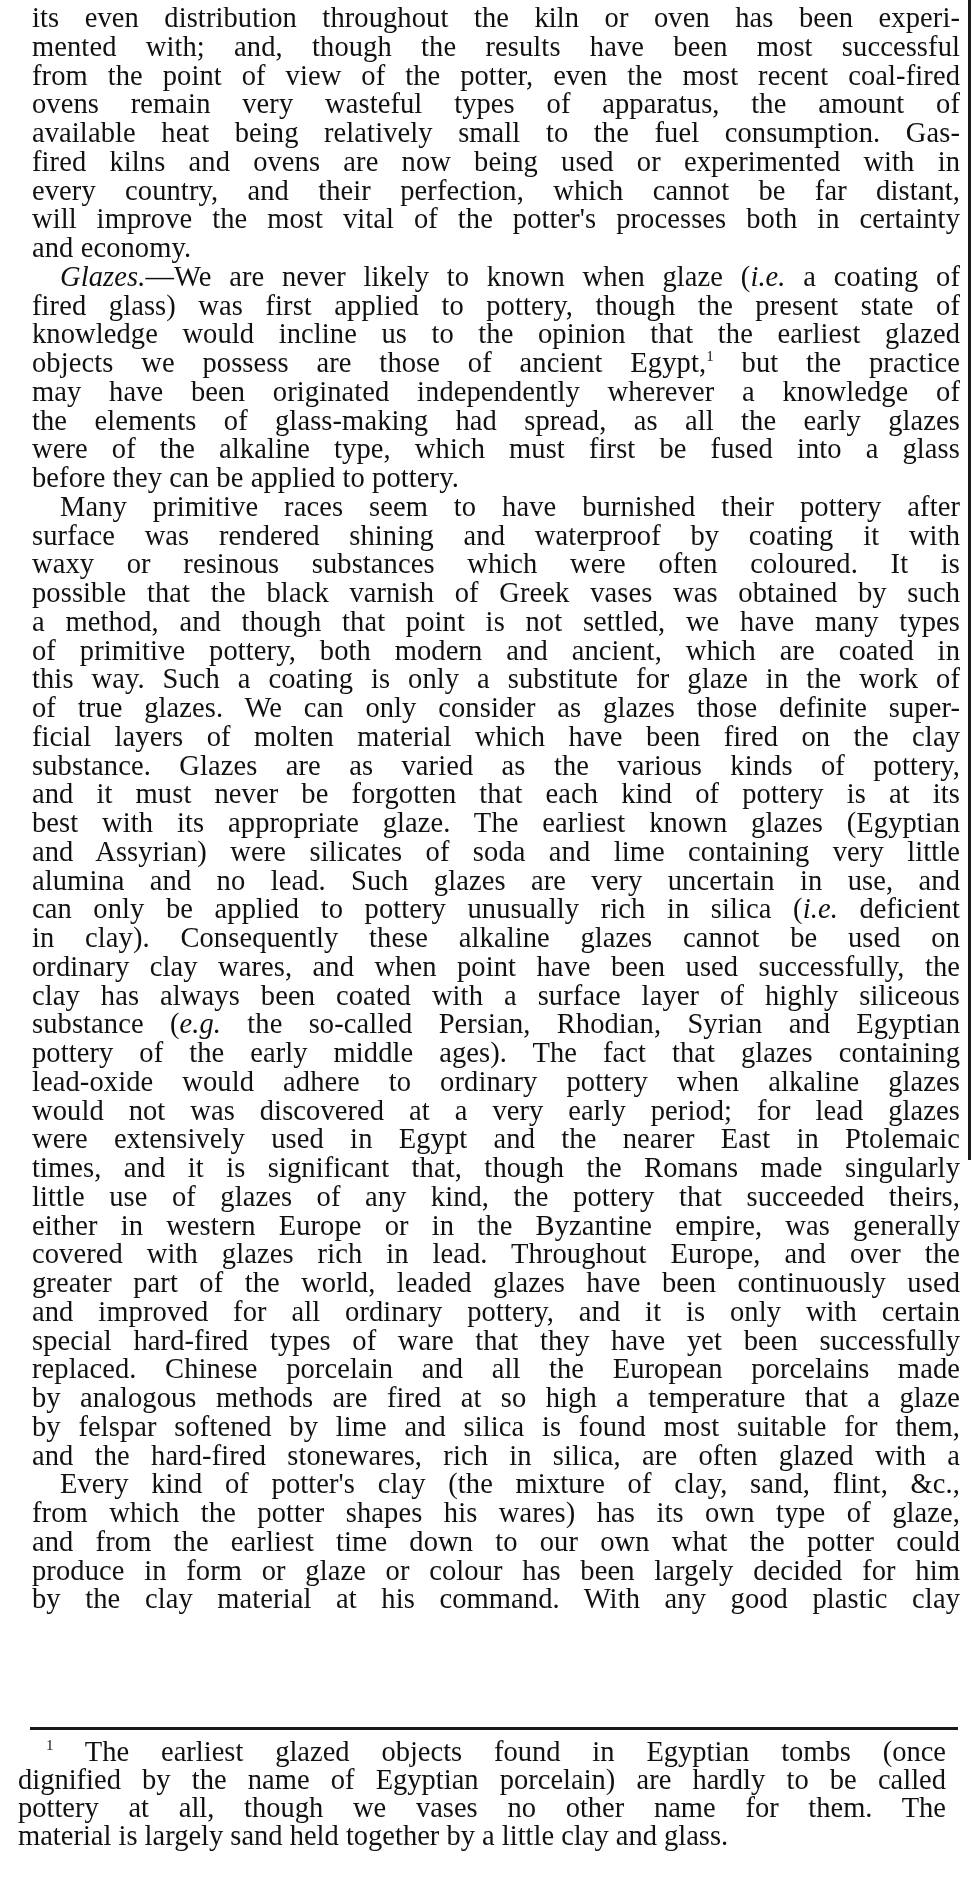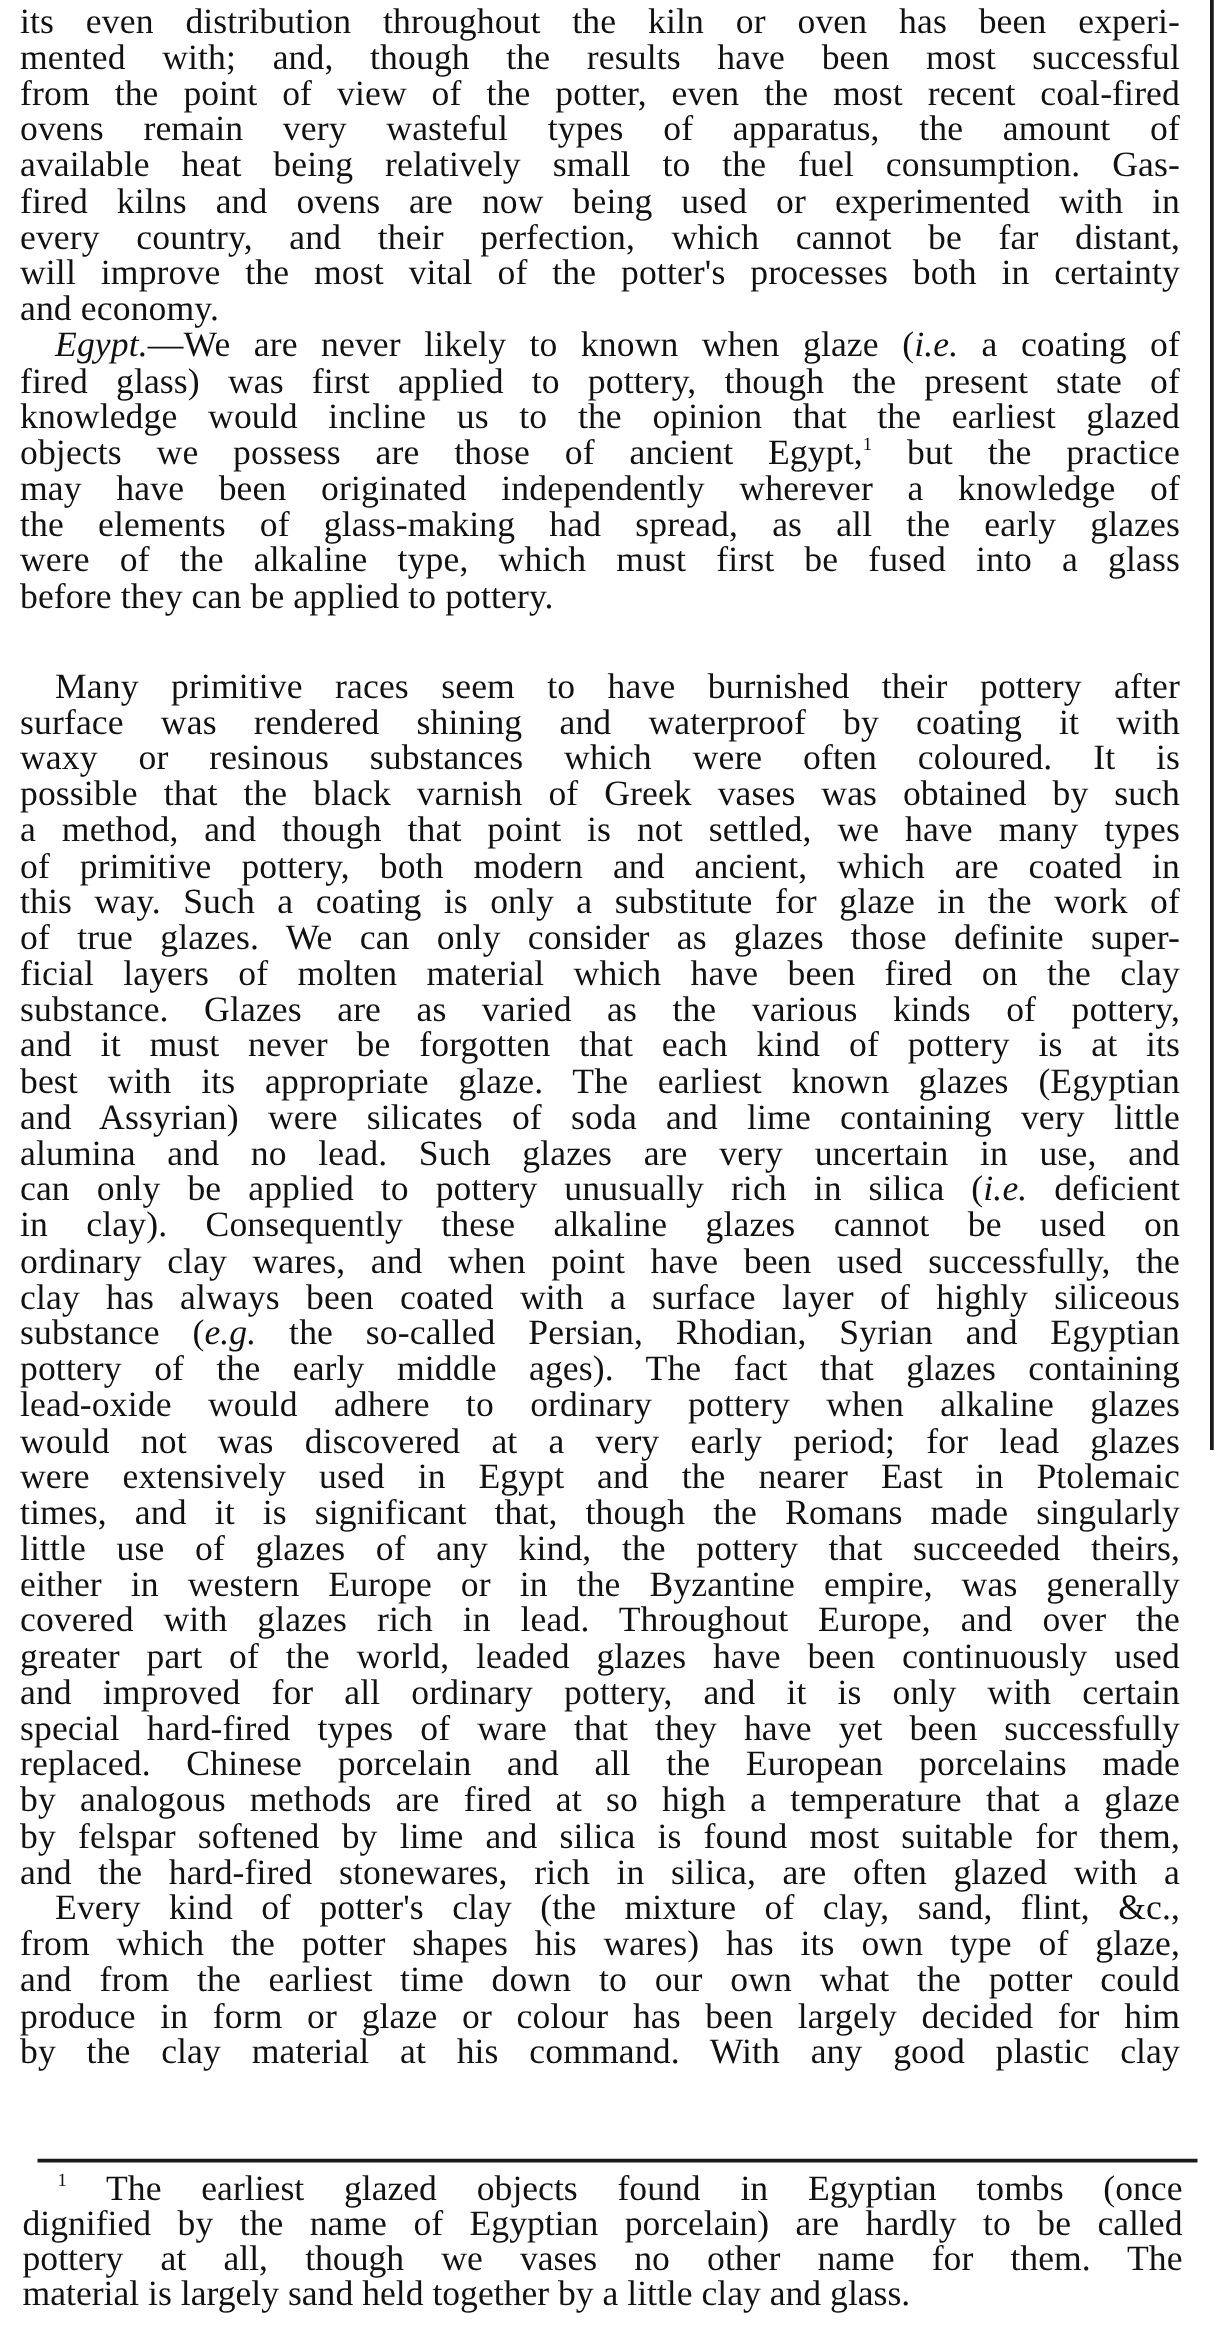--- a/index.html
+++ b/index.html
@@ -6,21 +6,21 @@
   body {
     width: 976px;
     height: 1880px;
     position: relative;
     overflow: hidden;
     font-family: "Liberation Serif", "DejaVu Serif", serif;
     color: #111111;
   }
   .page {
     position: absolute;
-    left: 16px;
+    left: 32px;
     top: 4px;
     width: 928px;
   }
   .body-text {
     font-size: 28.5px;
     line-height: 28.75px;
     text-align: justify;
     letter-spacing: 0.1px;
   }
   .line {
@@ -73,29 +73,29 @@
   <div class="body-text" id="body-text">
       <span class="line">its even distribution throughout the kiln or oven has been experi-</span>
       <span class="line">mented with; and, though the results have been most successful</span>
       <span class="line">from the point of view of the potter, even the most recent coal-fired</span>
       <span class="line">ovens remain very wasteful types of apparatus, the amount of</span>
       <span class="line">available heat being relatively small to the fuel consumption.  Gas-</span>
       <span class="line">fired kilns and ovens are now being used or experimented with in</span>
       <span class="line">every country, and their perfection, which cannot be far distant,</span>
       <span class="line">will improve the most vital of the potter's processes both in certainty</span>
       <span class="line last">and economy.</span>
-      <span class="line" style="text-indent: 28px;"><span class="it">Egypt.</span><span>—We are never likely to known when glaze (</span><span class="it">i.e.</span><span> a coating of</span></span>
+      <span class="line" style="text-indent: 28px;"><span class="it">Glazes.</span><span>—We are never likely to known when glaze (</span><span class="it">i.e.</span><span> a coating of</span></span>
       <span class="line">fired glass) was first applied to pottery, though the present state of</span>
       <span class="line">knowledge would incline us to the opinion that the earliest glazed</span>
       <span class="line"><span>objects we possess are those of ancient Egypt,</span><sup class="fn">1</sup><span> but the practice</span></span>
       <span class="line">may have been originated independently wherever a knowledge of</span>
       <span class="line">the elements of glass-making had spread, as all the early glazes</span>
       <span class="line">were of the alkaline type, which must first be fused into a glass</span>
       <span class="line last">before they can be applied to pottery.</span>
-      <span class="line" style="text-indent: 28px; margin-top: 43px;">Many primitive races seem to have burnished their pottery after</span>
+      <span class="line" style="text-indent: 28px;">Many primitive races seem to have burnished their pottery after</span>
       <span class="line">surface was rendered shining and waterproof by coating it with</span>
       <span class="line">waxy or resinous substances which were often coloured.  It is</span>
       <span class="line">possible that the black varnish of Greek vases was obtained by such</span>
       <span class="line">a method, and though that point is not settled, we have many types</span>
       <span class="line">of primitive pottery, both modern and ancient, which are coated in</span>
       <span class="line">this way.  Such a coating is only a substitute for glaze in the work of</span>
       <span class="line">of true glazes.  We can only consider as glazes those definite super-</span>
       <span class="line">ficial layers of molten material which have been fired on the clay</span>
       <span class="line">substance.  Glazes are as varied as the various kinds of pottery,</span>
       <span class="line">and it must never be forgotten that each kind of pottery is at its</span>

